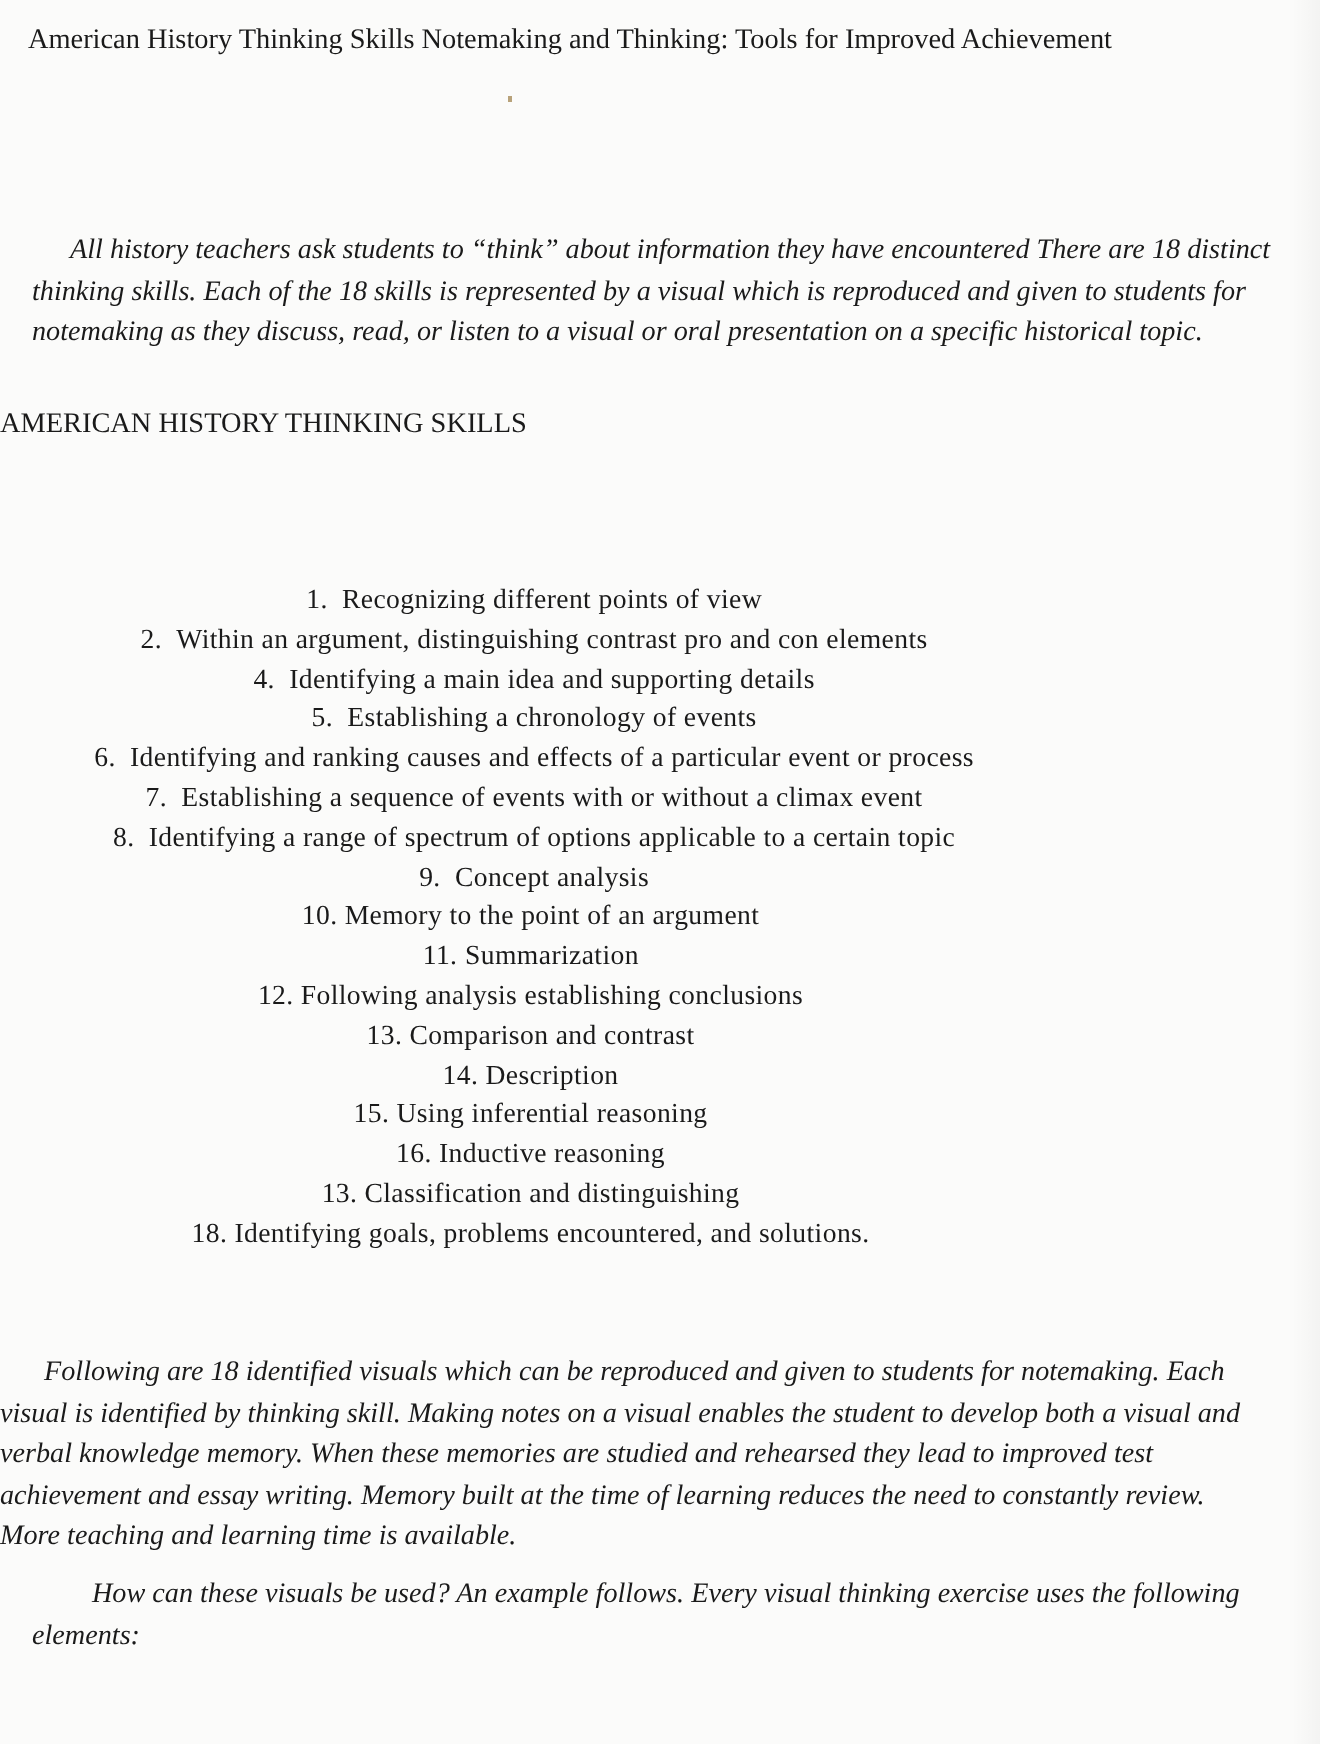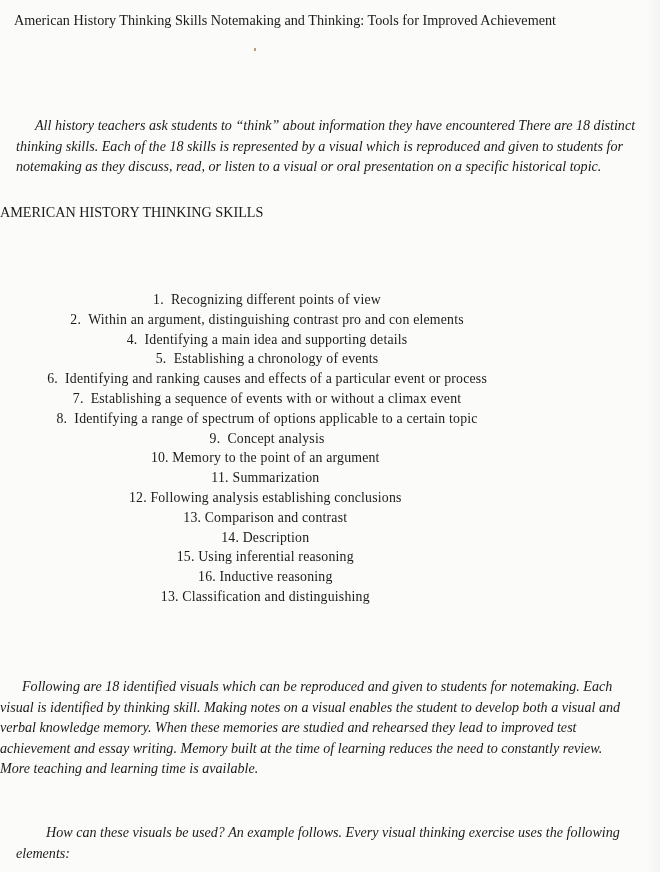--- a/index.html
+++ b/index.html
@@ -28,21 +28,21 @@
     position: absolute; top: 204px; left: 0; width: 660px; text-align: left;
     font-size: 14.2px; letter-spacing: 0px;
   }
   .skills {
     position: absolute; left: 40px; top: 290px; margin: 0; padding: 0; list-style: none;
     font-size: 13.8px; letter-spacing: 0.2px; text-align: center;
   }
   .skills li { height: 19.8px; line-height: 19.8px; white-space: nowrap; }
   .skills .num { display: inline-block; width: 25px; }
   .p2 { top: 676px; left: 0; }
-  .p3 { top: 822px; left: 16px; }
+  .p3 { top: 787px; left: 16px; }
   .p2 .indent { width: 22px; }
   .p3 .indent { width: 30px; }
 </style>
 </head>
 <body>
 
 <div class="page">
   <div class="edge-mark"></div>
 
   <div class="header-title">American History Thinking Skills  Notemaking and Thinking:  Tools for Improved Achievement</div>
@@ -62,18 +62,19 @@
     <li><span class="num">8.</span><span>Identifying a range of spectrum of options applicable to a certain topic</span></li>
     <li><span class="num">9.</span><span>Concept analysis</span></li>
     <li><span class="num">10.</span><span>Memory to the point of an argument</span></li>
     <li><span class="num">11.</span><span>Summarization</span></li>
     <li><span class="num">12.</span><span>Following analysis establishing conclusions</span></li>
     <li><span class="num">13.</span><span>Comparison and contrast</span></li>
     <li><span class="num">14.</span><span>Description</span></li>
     <li><span class="num">15.</span><span>Using inferential reasoning</span></li>
     <li><span class="num">16.</span><span>Inductive reasoning</span></li>
     <li><span class="num">13.</span><span>Classification and distinguishing</span></li>
+    <li><span class="num">18.</span><span>Identifying goals, problems encountered, and solutions.</span></li>
   </ol>
 
   <p class="para p2"><span class="indent"></span><span>Following are 18 identified visuals which can be reproduced and given to students for notemaking. Each visual is identified by thinking skill.  Making notes on a visual enables the student to develop both a visual and verbal knowledge memory.  When these memories are studied and rehearsed they lead to improved test achievement and essay writing.  Memory built at the time of learning reduces the need to constantly review.  More teaching and learning time is available.</span></p>
 
   <p class="para p3"><span class="indent"></span><span>How can these visuals be used?  An example follows.  Every visual thinking exercise uses the following elements:</span></p>
 </div>
 
 </body></html>

